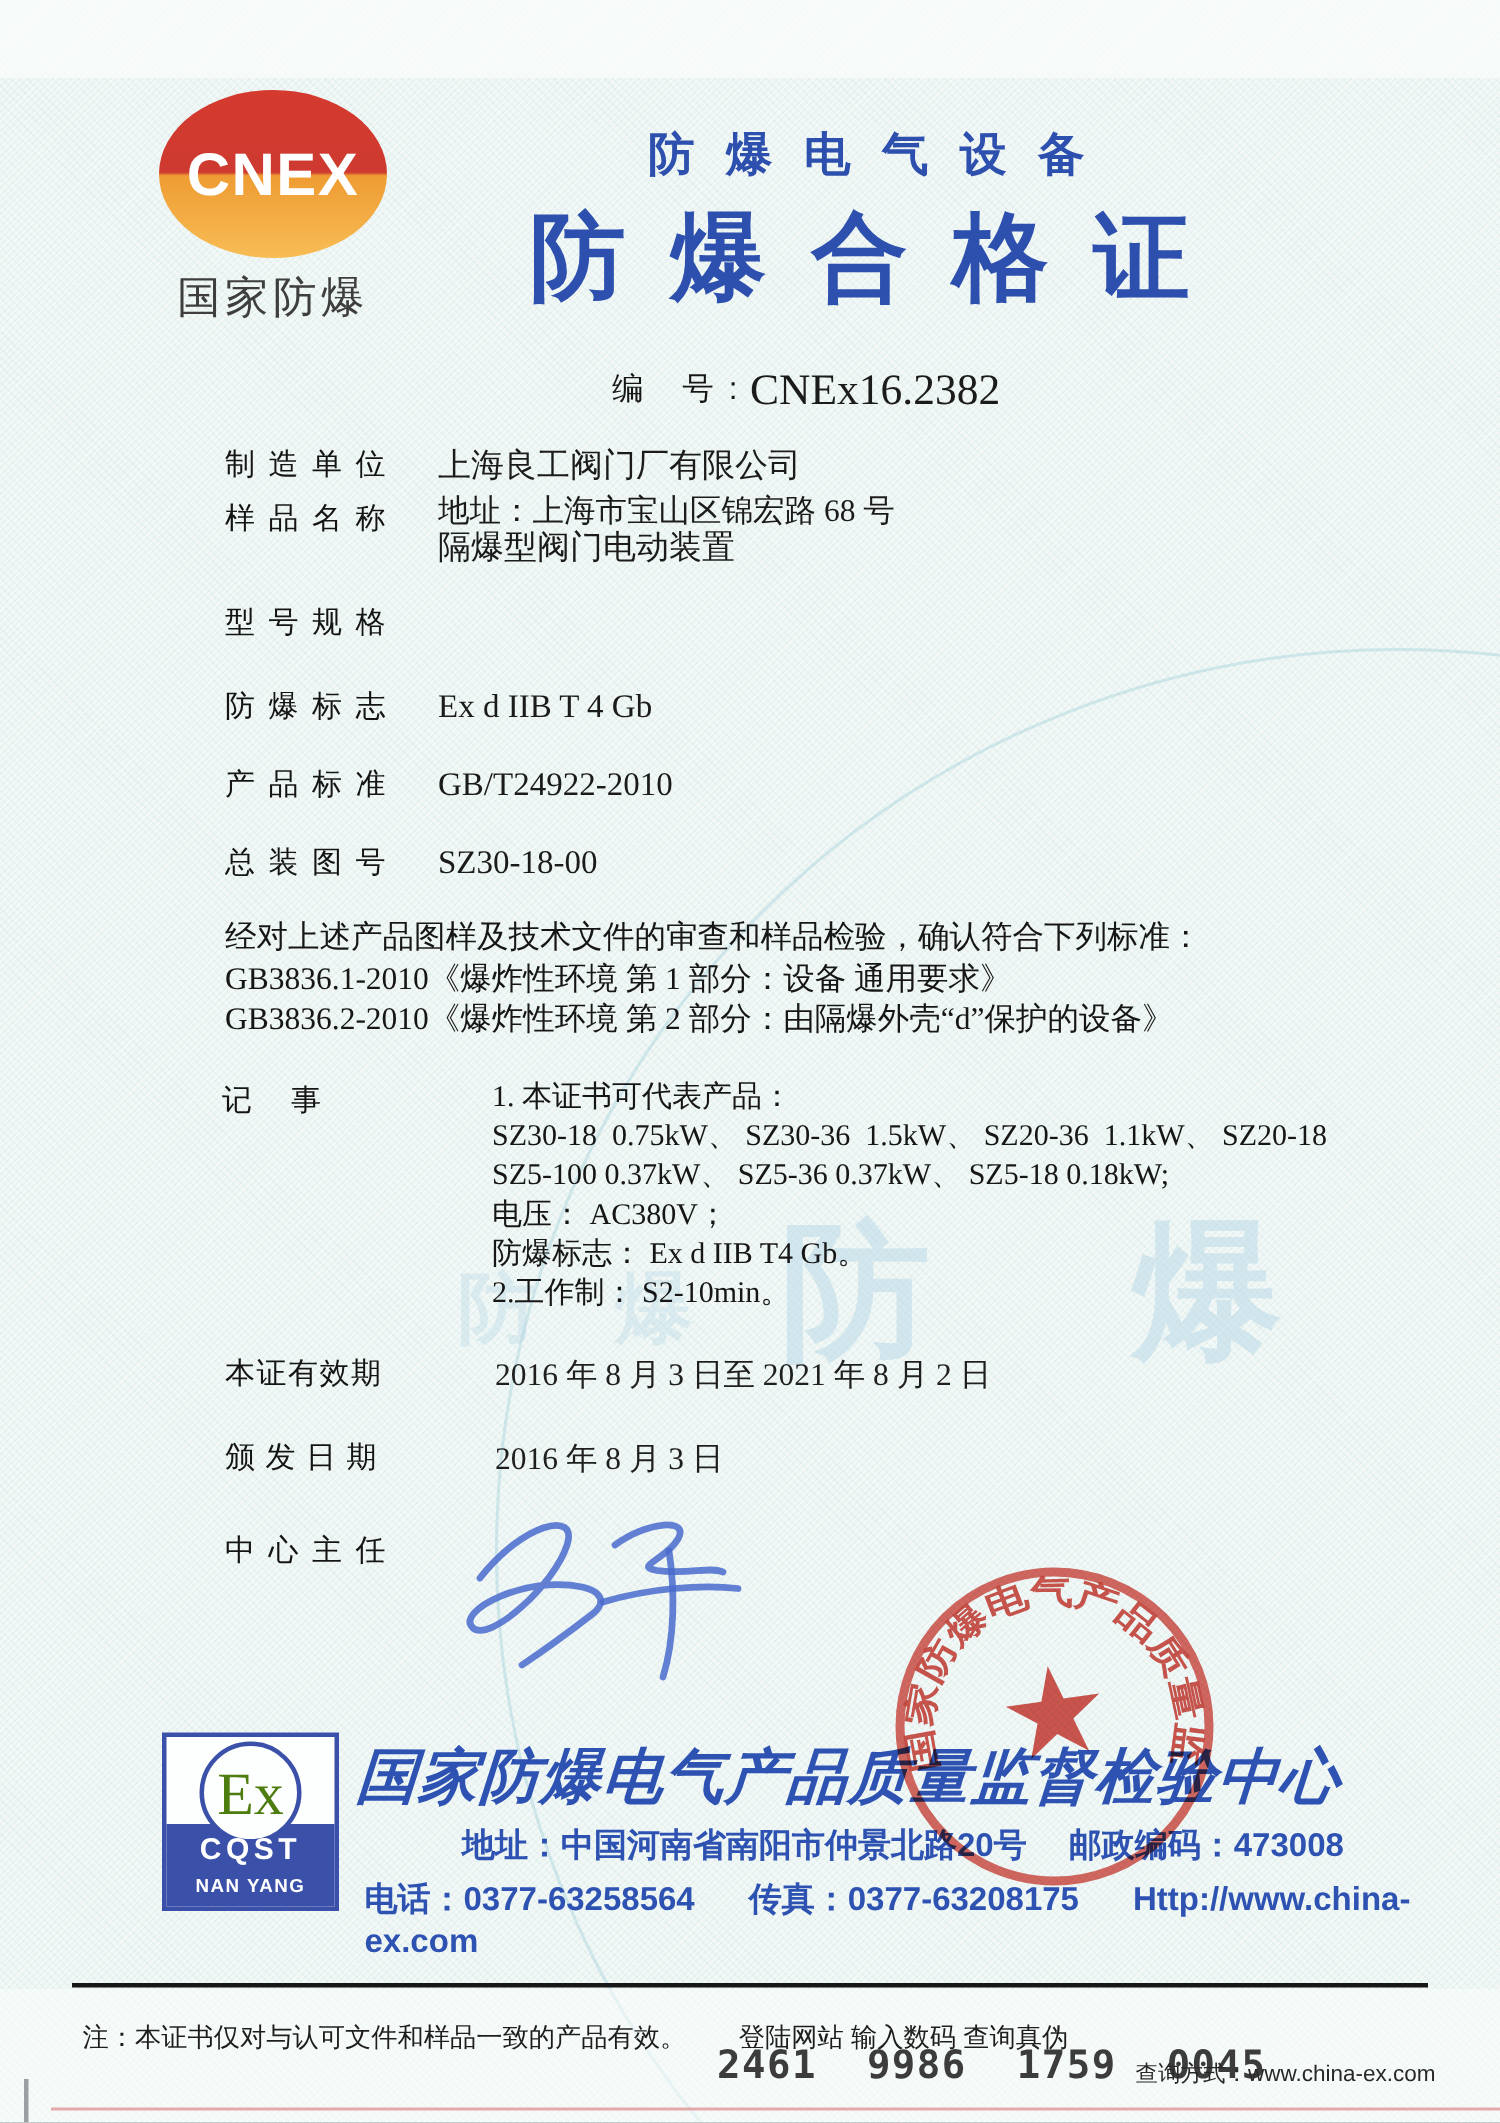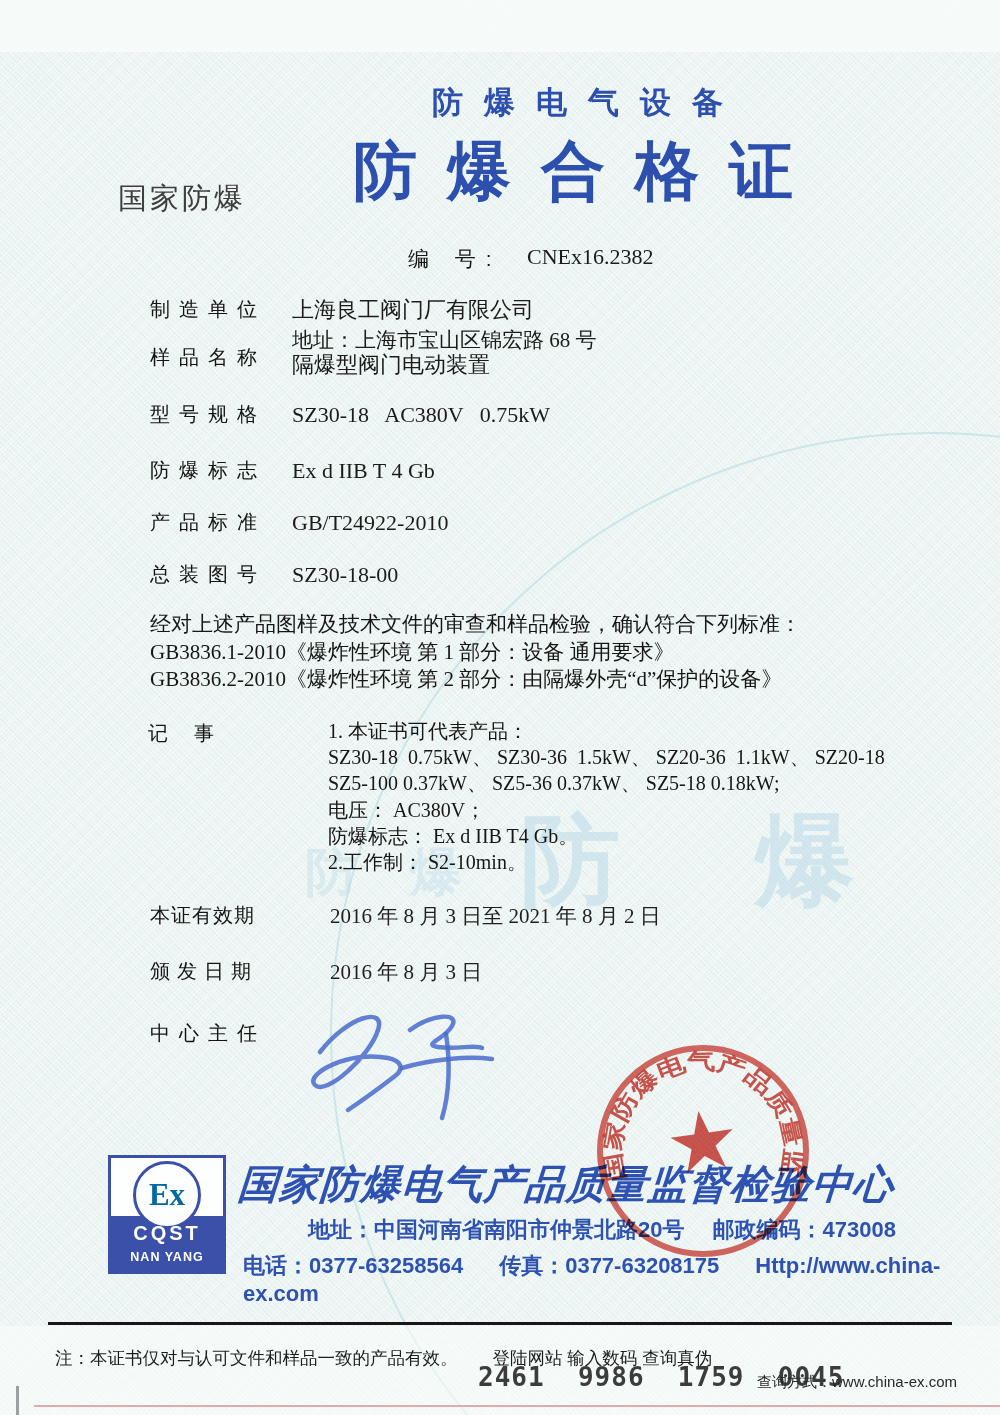--- a/index.html
+++ b/index.html
@@ -27,21 +27,21 @@
 
   
   .cnex-logo{left:106px;top:60px;width:152px;height:112px;border-radius:50%;
     background:linear-gradient(180deg,#d43a2e 0%,#ce3a30 49%,#ee9c33 51%,#f8bd55 100%);
     display:flex;align-items:center;justify-content:center;z-index:2;}
   .cnex-text{color:#fff;font-weight:bold;font-size:40px;letter-spacing:1px;transform:translateY(1px);}
   .logo-caption{left:92px;top:179px;width:180px;text-align:center;font-size:29px;color:#3e3e3e;letter-spacing:3px;z-index:2;}
   .subtitle{left:288px;top:82px;width:600px;text-align:center;font-size:31px;font-weight:bold;color:#2d4fad;letter-spacing:21px;z-index:2;}
   .main-title{left:258px;top:128px;width:660px;text-align:center;font-size:64px;font-weight:bold;color:#2d4fad;letter-spacing:30px;z-index:2;}
   .certno-label{left:408px;top:245px;font-size:21px;letter-spacing:10px;color:#161616;z-index:2;}
-  .certno-value{left:500px;top:244px;font-size:22px;color:#1b1b1b;z-index:2;margin-left:27px;}
+  .certno-value{left:500px;top:244px;font-size:29px;color:#1b1b1b;z-index:2;}
 
   
   .f-label{left:150px;font-size:20px;letter-spacing:9px;color:#141414;z-index:2;}
   .f-value{left:292px;font-size:22px;color:#1b1b1b;z-index:2;}
   .narrow{letter-spacing:1px;}
   .mid{letter-spacing:7px;}
 
   .standards{left:150px;top:611px;width:740px;font-size:21px;line-height:27.5px;color:#161616;z-index:2;}
   .notes-label{left:148px;top:720px;font-size:20px;letter-spacing:26px;color:#141414;z-index:2;}
   .notes-body{left:328px;top:718px;width:600px;font-size:20px;line-height:26.2px;color:#161616;z-index:2;}
@@ -51,21 +51,21 @@
   .seal{left:597px;top:1045px;width:212px;height:212px;z-index:6;mix-blend-mode:multiply;}
   .seal-ring{position:absolute;left:0;top:0;width:200px;height:200px;border:6px solid rgba(215,84,76,.88);border-radius:50%;}
   .seal-star{position:absolute;left:50%;top:50%;transform:translate(-50%,-60%) rotate(-8deg);font-size:82px;color:rgba(211,73,66,.92);line-height:1;}
   .seal-svg{position:absolute;left:0;top:0;}
   .seal-arc-text{fill:rgba(208,72,64,.92);font-size:23px;font-weight:bold;font-family:"Liberation Sans","DejaVu Sans",sans-serif;}
 
   
   .cqst-logo{left:108px;top:1155px;width:112px;height:113px;border:3px solid #3b51a9;background:#fdfefe;z-index:2;}
   .cqst-band{position:absolute;left:0;bottom:0;width:112px;height:55px;background:#3b51a9;}
   .cqst-circle{position:absolute;left:22px;top:3px;width:62px;height:62px;border:3px solid #3b51a9;border-radius:50%;background:#fdfefe;display:flex;align-items:center;justify-content:center;z-index:2;}
-  .cqst-ex{font-size:31px;font-weight:bold;color:#0369a1;}
+  .cqst-ex{font-size:40px;font-weight:normal;color:#4d7c0f;}
   .cqst-name{position:absolute;left:0;bottom:26px;width:112px;text-align:center;color:#fff;font-size:20px;font-weight:bold;letter-spacing:3px;z-index:3;}
   .cqst-city{position:absolute;left:0;bottom:7px;width:112px;text-align:center;color:#fff;font-size:12.5px;font-weight:bold;letter-spacing:1px;z-index:3;}
   .org-name{left:238px;top:1157px;width:680px;font-size:40px;font-weight:bold;color:#2e52b2;letter-spacing:1px;transform:skewX(-4deg);font-style:italic;z-index:2;}
   .org-line1{left:288px;top:1215px;font-size:22px;font-weight:bold;color:#2e52b2;z-index:2;margin-left:20px;}
   .org-line2{left:243px;top:1251px;font-size:22px;font-weight:bold;color:#2e52b2;z-index:2;}
   .gap36{display:inline-block;width:36px;}
   .gap28{display:inline-block;width:28px;}
 
   
   .footer-rule{left:48px;top:1322px;width:904px;height:3px;background:#171717;z-index:2;}
@@ -77,37 +77,39 @@
 </head>
 <body>
 
 <div class="page">
 
   <div class="abs top-strip"></div>
   <div class="abs arc-watermark"></div>
   <div class="abs ghost-wm" style="left:520px;top:795px;font-size:100px;letter-spacing:55px;">防 爆</div>
   <div class="abs ghost-wm" style="left:305px;top:838px;font-size:52px;letter-spacing:20px;opacity:.7;">防 爆</div>
 
+  <div class="abs cnex-logo">
+    <span class="cnex-text sans">CNEX</span>
+  </div>
   <div class="abs logo-caption sans">国家防爆</div>
 
   <div class="abs main-title serif">防爆合格证</div>
   <div class="abs subtitle sans">防爆电气设备</div>
 
   <div class="abs certno-label sans pre">编 号:</div>
   <div class="abs certno-value serif">CNEx16.2382</div>
 
   <div class="abs f-label sans" style="top:296px;">制造单位</div>
   <div class="abs f-value serif" style="top:295px;">上海良工阀门厂有限公司</div>
   <div class="abs f-value serif" style="top:326px;font-size:21px;">地址：上海市宝山区锦宏路 68 号</div>
 
-  <div class="abs f-label sans" style="top:344px;">样品名称</div>
+  <div class="abs f-label sans" style="top:332px;">样品名称</div>
   <div class="abs f-value serif" style="top:350px;">隔爆型阀门电动装置</div>
 
   <div class="abs f-label sans" style="top:401px;">型号规格</div>
-  <div class="abs f-value serif pre" style="top:402px;">SZ30-18   AC380V   0.75kW</div>
 
   <div class="abs f-label sans" style="top:457px;">防爆标志</div>
   <div class="abs f-value serif" style="top:458px;">Ex d IIB T 4 Gb</div>
 
   <div class="abs f-label sans" style="top:509px;">产品标准</div>
   <div class="abs f-value serif" style="top:510px;">GB/T24922-2010</div>
 
   <div class="abs f-label sans" style="top:561px;">总装图号</div>
   <div class="abs f-value serif" style="top:562px;">SZ30-18-00</div>
 

